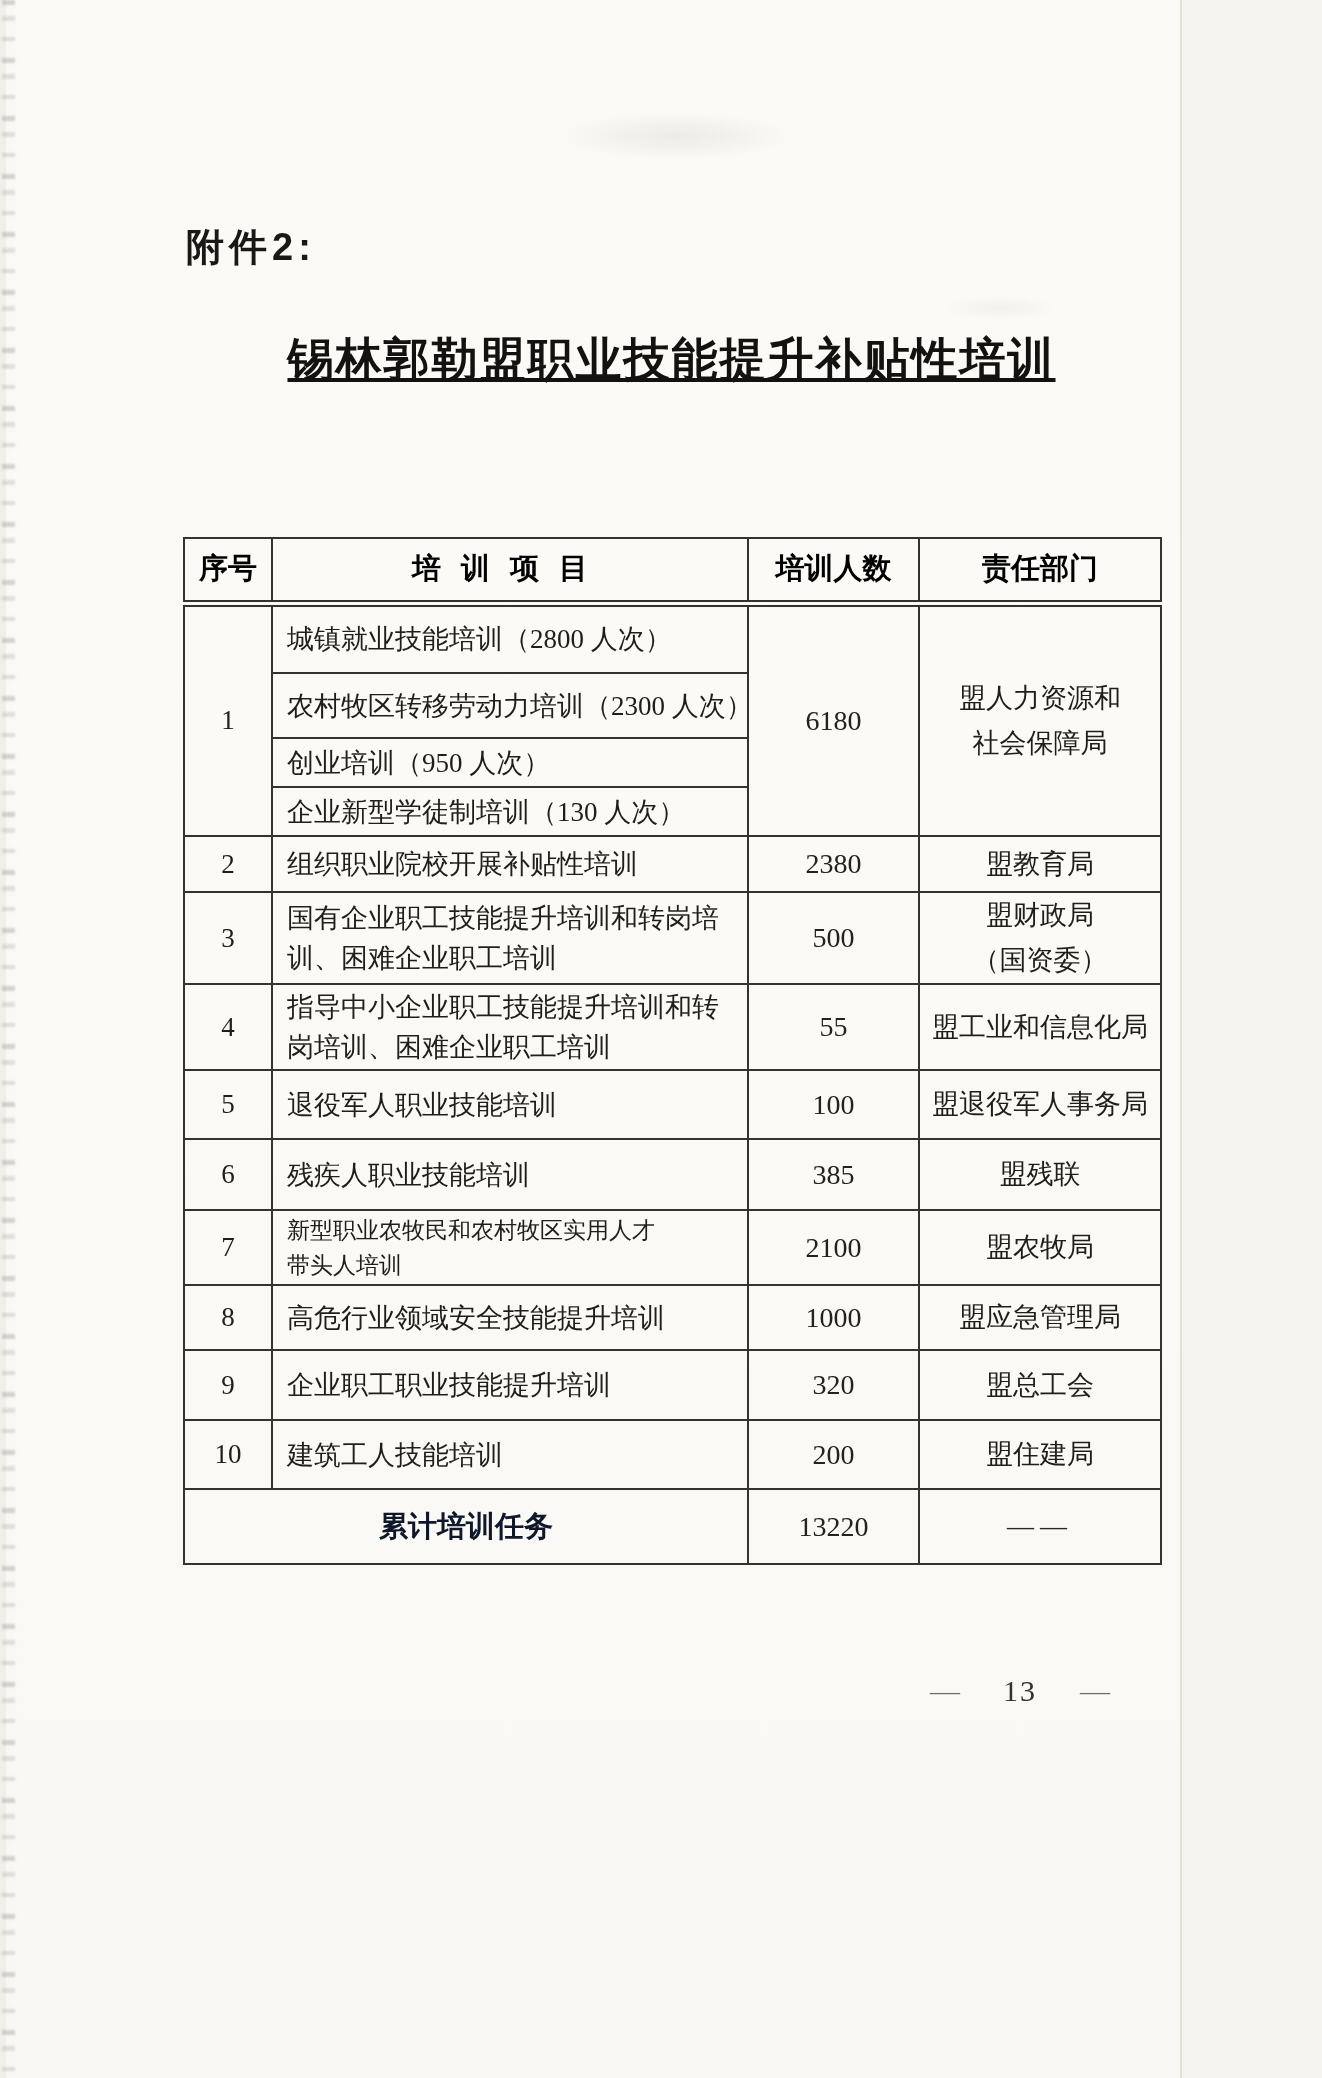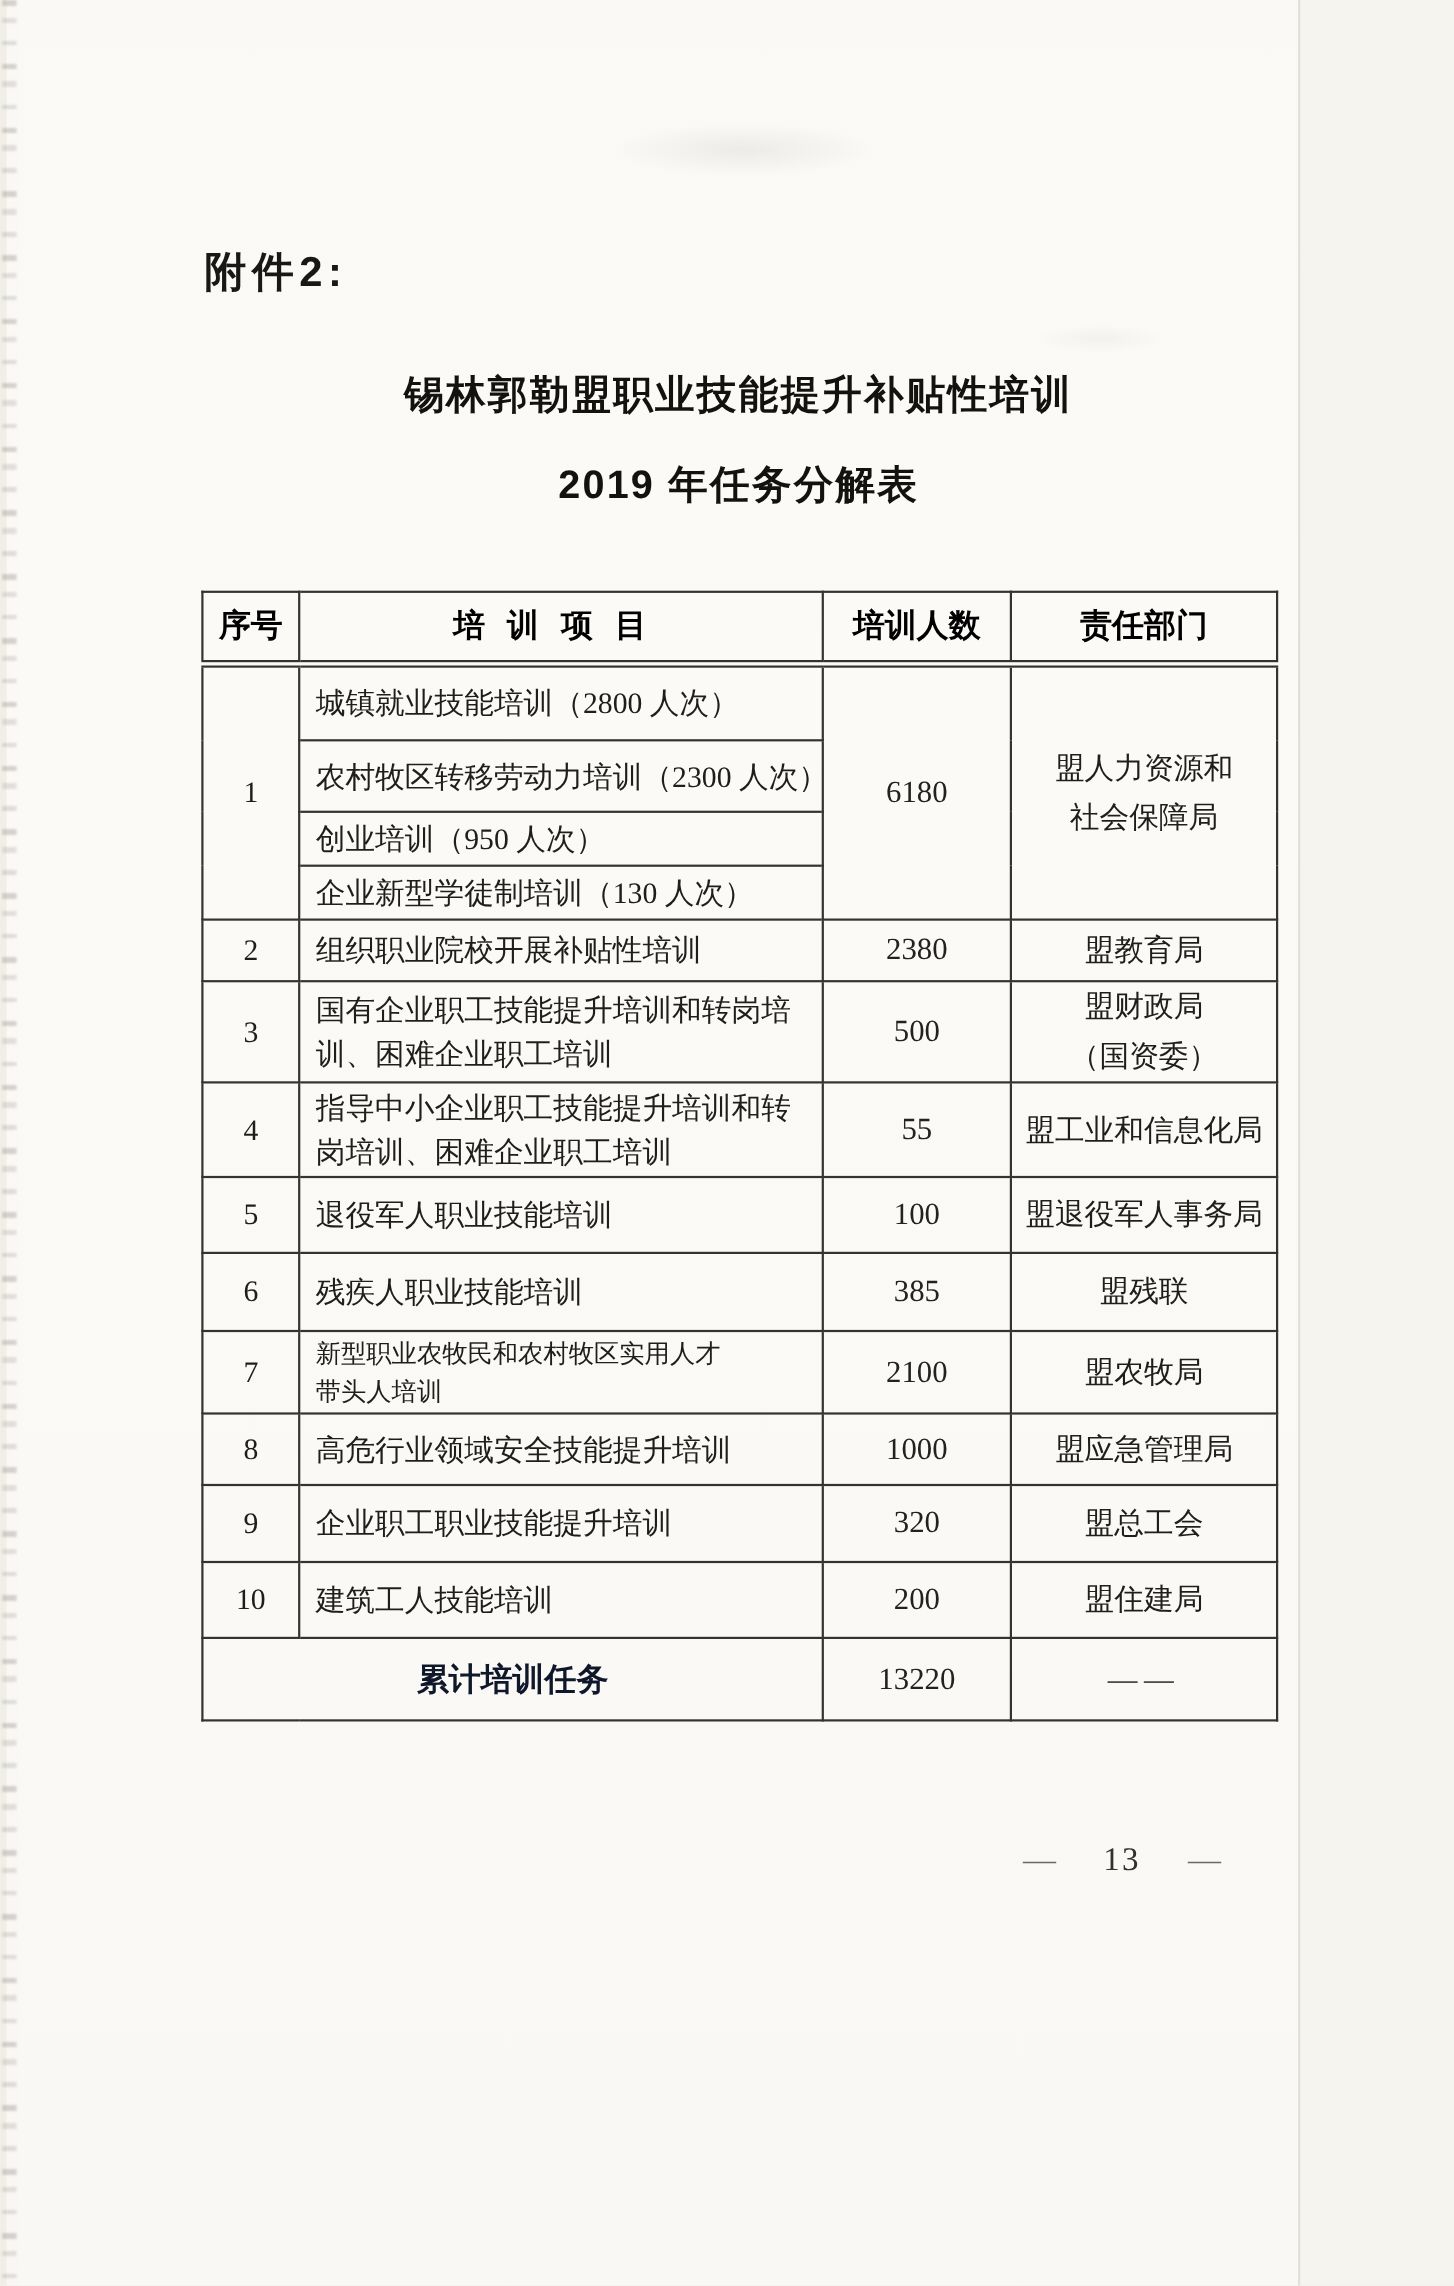--- a/index.html
+++ b/index.html
@@ -69,25 +69,26 @@
   }
   .title-block {
     position: absolute;
     left: 183px; top: 318px;
     width: 977px;
     text-align: center;
   }
   .title-line {
     font-family: "Liberation Sans", "DejaVu Sans", sans-serif;
     font-weight: 700;
-    font-size: 36px;
+    font-size: 46px;
     line-height: 82px;
     letter-spacing: 2px;
     color: #141210;
     white-space: nowrap;
+    text-decoration: underline;
   }
   table.task-table {
     position: absolute;
     left: 183px; top: 537px;
     width: 977px;
     border-collapse: collapse;
     table-layout: fixed;
     color: #201e1b;
   }
   .task-table th, .task-table td {
@@ -153,21 +154,20 @@
   <div class="right-strip"></div>
   <div class="right-edge-line"></div>
   <div class="torn-edge"></div>
   <div class="smudge"></div>
   <div class="smudge2"></div>
 
   <div class="attachment">附件2:</div>
 
   <div class="title-block">
     <div class="title-line">锡林郭勒盟职业技能提升补贴性培训</div>
-    <div class="title-line">2019 年任务分解表</div>
   </div>
 
   <table class="task-table">
     <colgroup>
       <col style="width:88px">
       <col style="width:476px">
       <col style="width:171px">
       <col style="width:242px">
     </colgroup>
     <tbody>

